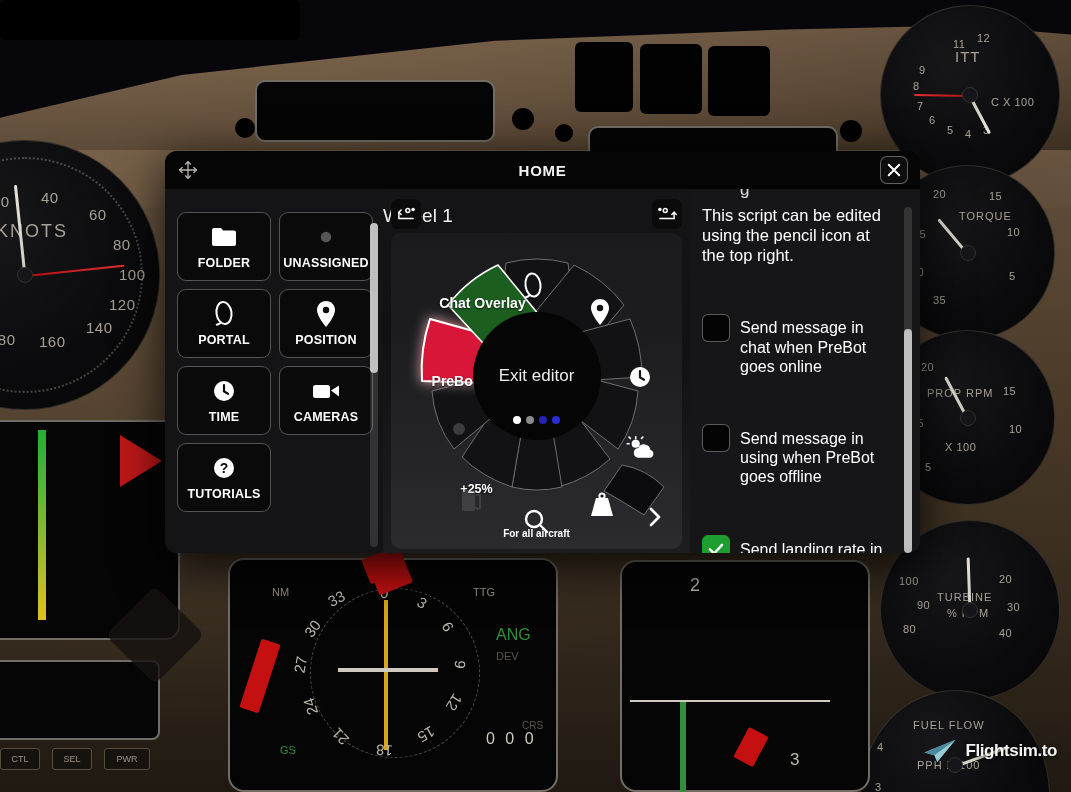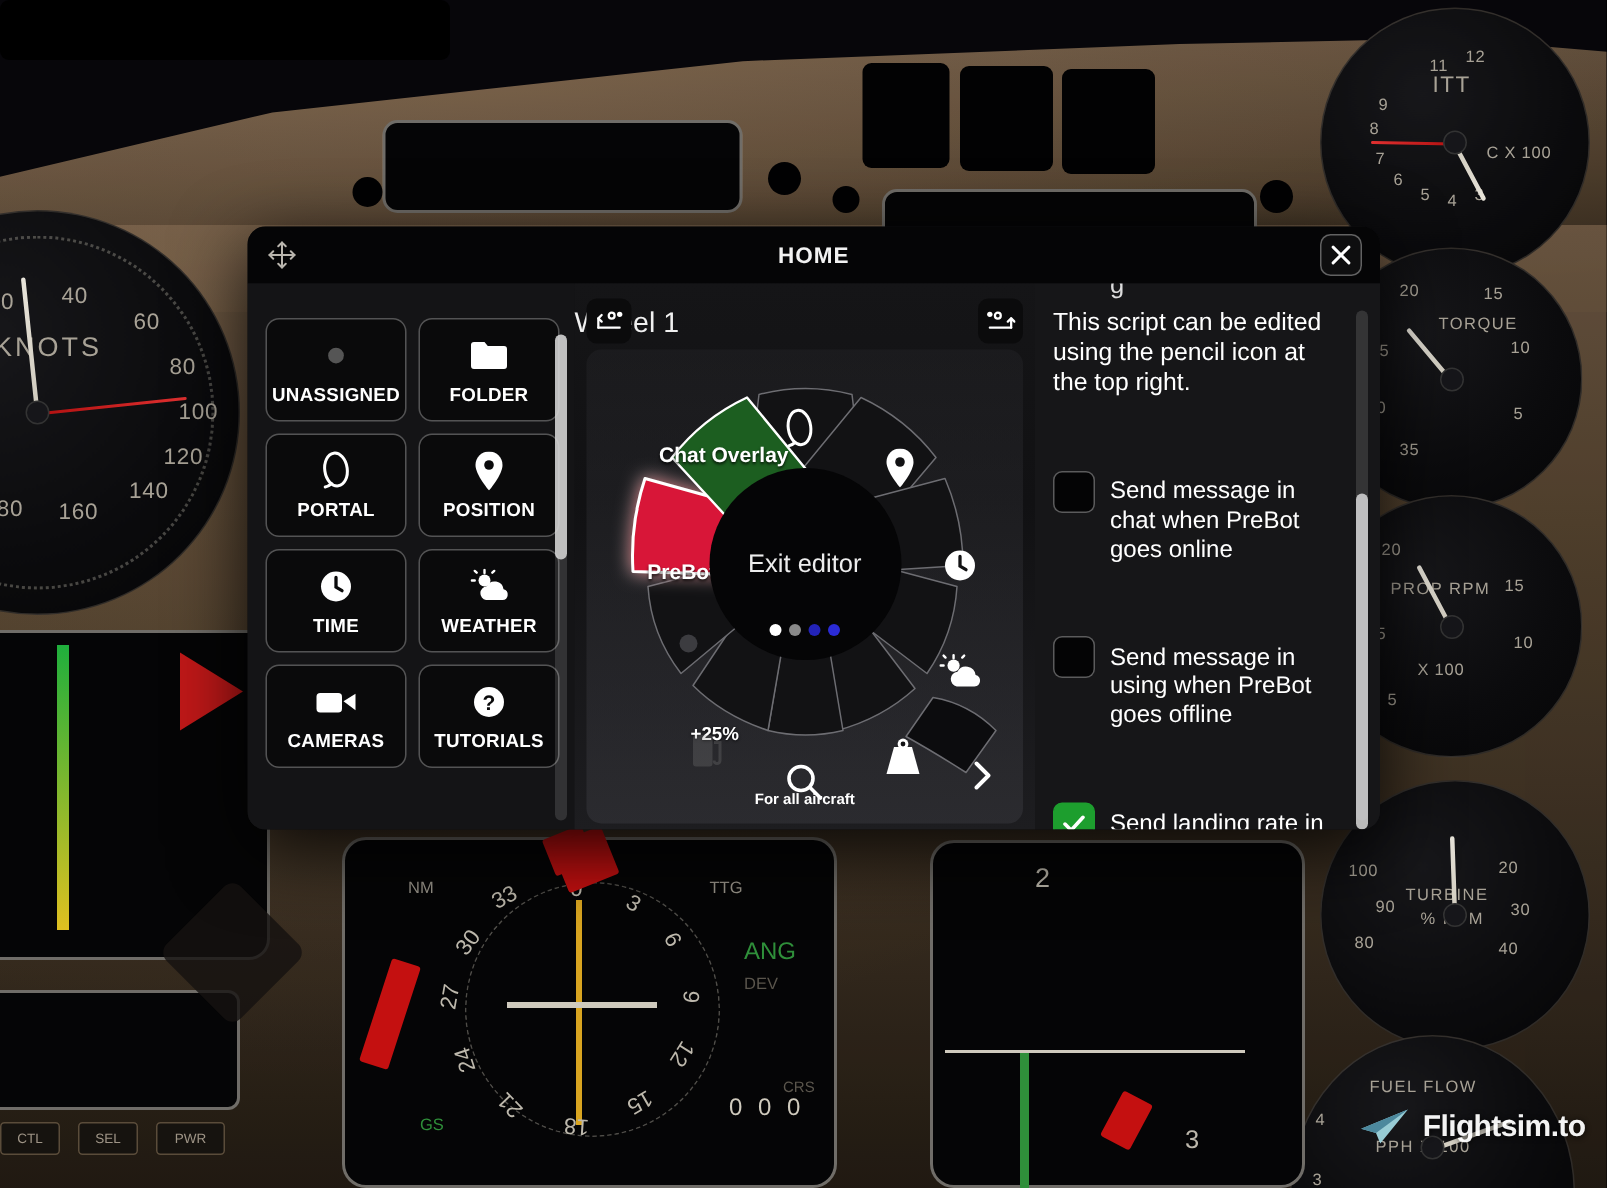--- a/index.html
+++ b/index.html
@@ -76,21 +76,21 @@
     position: absolute; left: 50%; top: 50%;
     width: 16px; height: 16px; margin: -8px 0 0 -8px;
     border-radius: 50%; background: #16161a;
     border: 1px solid #333;
   }
   .tickring { position: absolute; inset: 6%; border-radius: 50%; }
 
   .watermark {
     position: absolute; right: 14px; bottom: 28px;
     display: flex; align-items: center; gap: 8px;
-    color: #fff; font-size: 20px; font-weight: 700;
+    color: #fff; font-size: 17px; font-weight: 700;
     letter-spacing: -0.4px;
     text-shadow: 0 1px 4px rgba(0,0,0,.9);
     opacity: .95;
   }
   .wm-plane { width: 34px; height: 26px; }
 
   
   .dialog {
     position: absolute;
     left: 165px; top: 151px; width: 755px; height: 402px;
@@ -456,34 +456,34 @@
       </div>
     </div>
 
     <div class="dlg-body">
 
       <div class="left-col">
         <div class="grid">
 
           <div class="tile">
             <span class="ticon">
+              <svg width="26" height="22" viewBox="0 0 26 22">
+                  <path d="M1 4a2 2 0 0 1 2-2h7l2.2 2.6H23a2 2 0 0 1 2 2V18a2 2 0 0 1-2 2H3a2 2 0 0 1-2-2z" fill="#fff"></path>
+                </svg>
+            </span>
+            <span class="tlabel">FOLDER</span>
+          </div>
+
+          <div class="tile">
+            <span class="ticon">
               <svg width="18" height="18" viewBox="0 0 24 24">
                   <circle cx="12" cy="12" r="7" fill="#555"></circle>
                 </svg>
             </span>
             <span class="tlabel">UNASSIGNED</span>
-          </div>
-
-          <div class="tile">
-            <span class="ticon">
-              <svg width="26" height="22" viewBox="0 0 26 22">
-                  <path d="M1 4a2 2 0 0 1 2-2h7l2.2 2.6H23a2 2 0 0 1 2 2V18a2 2 0 0 1-2 2H3a2 2 0 0 1-2-2z" fill="#fff"></path>
-                </svg>
-            </span>
-            <span class="tlabel">FOLDER</span>
           </div>
 
           <div class="tile">
             <span class="ticon">
               <svg width="22" height="28" viewBox="0 0 22 28" fill="none" stroke="#fff" stroke-width="2">
                 <ellipse cx="11" cy="13" rx="7.5" ry="11" transform="rotate(-8 11 13)"></ellipse>
                 <path d="M8 22.5c-1.5 1.2-3 2-4.2 2.2" stroke-linecap="round"></path>
               </svg>
             </span>
             <span class="tlabel">PORTAL</span>
@@ -502,32 +502,20 @@
           <div class="tile">
             <span class="ticon">
               <svg width="24" height="24" viewBox="0 0 24 24">
                   <circle cx="12" cy="12" r="10" fill="#fff"></circle>
                   <path d="M12 6v6.4l4 2.4" stroke="#0a0a0b" stroke-width="2.2" fill="none" stroke-linecap="round"></path>
                 </svg>
             </span>
             <span class="tlabel">TIME</span>
           </div>
 
-          <div class="tile">
-            <span class="ticon">
-              <svg width="28" height="24" viewBox="0 0 28 24">
-                <circle cx="11" cy="8" r="4" fill="#fff"></circle>
-                <g stroke="#fff" stroke-width="1.6" stroke-linecap="round">
-                  <path d="M11 1v2M4.5 8H2.6M5.8 2.8L4.5 1.6M16.2 2.8l1.3-1.2M11 14v1.6"></path>
-                </g>
-                <path d="M12 21a4.6 4.6 0 0 1 .4-9.1 6 6 0 0 1 11.3 2A3.6 3.6 0 0 1 23 21z" fill="#fff"></path>
-              </svg>
-            </span>
-            <span class="tlabel">WEATHER</span>
-          </div>
 
           <div class="tile">
             <span class="ticon">
               <svg width="28" height="18" viewBox="0 0 28 18">
                   <rect x="1" y="3" width="17" height="13" rx="2.5" fill="#fff"></rect>
                   <path d="M19 8.5L27 3.5v11z" fill="#fff"></path>
                 </svg>
             </span>
             <span class="tlabel">CAMERAS</span>
           </div>

